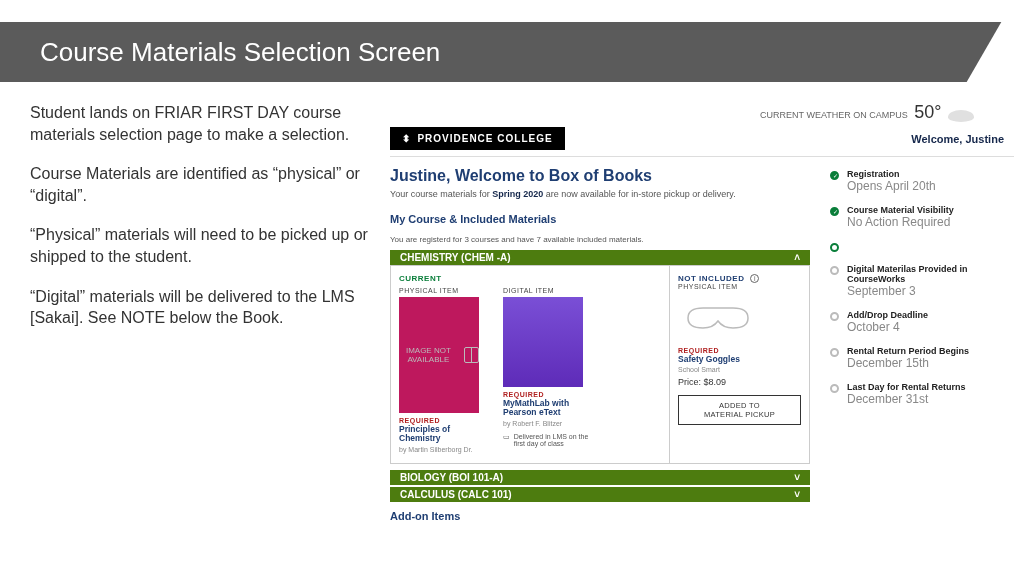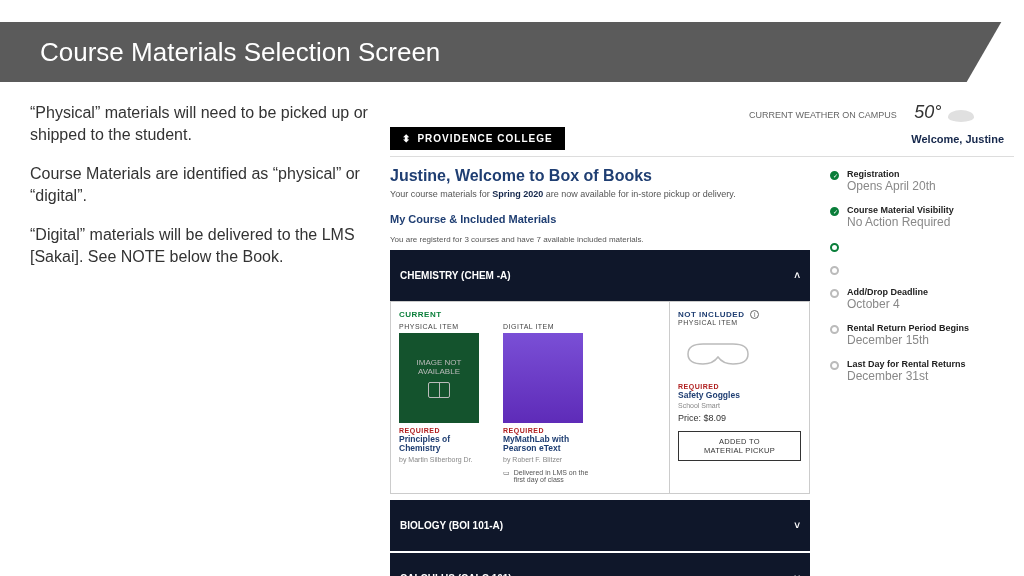--- a/index.html
+++ b/index.html
@@ -9,52 +9,52 @@
   .title-bar::after { content: ""; position: absolute; right: -40px; top: 0; width: 80px; height: 60px; background: #fff; transform: skewX(-30deg); }
   .title-bar h1 { color: #fff; font-weight: 300; font-size: 26px; }
 
   .slide-body { display: flex; padding: 20px 10px 0 30px; gap: 20px; }
   .left-col { width: 340px; font-size: 16px; color: #333; line-height: 1.35; }
   .left-col p { margin-bottom: 18px; }
 
   .right-col { flex: 1; font-size: 10px; color: #333; }
 
   .weather { text-align: right; font-size: 9px; color: #666; padding-right: 40px; }
-  .weather-temp { font-size: 18px; color: #333; font-weight: 300; display: inline-block; margin-left: 15px; font-style: italic; }
+  .weather-temp { font-size: 18px; color: #333; font-weight: 300; display: inline-block; margin-left: 4px; }
   .weather-icon { display:inline-block; width:26px; height:12px; background:#e0e0e0; border-radius:50% 50% 50% 50% / 60% 60% 40% 40%; margin-left:4px; vertical-align:middle; }
 
   .header-row { display:flex; justify-content:space-between; align-items:center; margin-top:4px; }
   .college-logo { background:#000; color:#fff; font-size:10px; font-weight:bold; letter-spacing:1px; padding:6px 12px; display:flex; align-items:center; gap:6px; }
   .welcome-user { color:#15274b; font-weight:600; font-size:11px; padding-right:10px; }
   .divider { height:1px; background:#ddd; margin:6px 0; }
 
   .main-row { display:flex; gap:20px; }
   .main-left { width:420px; }
   .main-right { width:170px; padding-top:6px; }
 
   .greet { color:#1f3e72; font-size:16px; font-weight:600; margin-top:4px; }
   .sub { color:#555; font-size:9px; margin-top:4px; }
   .term { color:#15274b; font-weight:600; }
   .section-title { color:#1f3e72; font-size:11px; font-weight:600; margin-top:14px; }
   .section-sub { color:#555; font-size:8px; margin-top:10px; }
 
-  .course-hdr { background:#0f172a; color:#fff; font-size:10px; font-weight:600; padding:20px 10px; margin-top:6px; display:flex; justify-content:space-between; align-items:center; }
+  .course-hdr { background:#4d7c0f; color:#fff; font-size:10px; font-weight:600; padding:2px 10px; margin-top:6px; display:flex; justify-content:space-between; align-items:center; }
   .chev { font-size:10px; }
 
   .course-body { border:1px solid #ccc; display:flex; }
   .inc-col { flex:1; padding:6px 8px 10px 8px; }
   .not-col { width:140px; padding:6px 8px 10px 8px; border-left:1px solid #ccc; }
   .col-label { font-size:8px; font-weight:700; letter-spacing:0.5px; }
   .col-label.included { color:#0a7e3a; }
   .col-label.notincluded { color:#1f3e72; }
   .info-icon { display:inline-block; width:9px; height:9px; border:1px solid #666; border-radius:50%; font-size:7px; line-height:8px; text-align:center; color:#666; margin-left:3px; }
   .item-row { display:flex; gap:14px; margin-top:4px; }
   .item { width:90px; font-size:8px; }
   .item-type { font-size:7px; color:#444; letter-spacing:0.5px; }
-  .thumb { width:80px; height:90px; margin-top:3px; background:#14532d; color:#bbb; display:flex; flex-direction:column; align-items:center; justify-content:center; font-size:8px; text-align:center; gap:6px; }
+  .thumb { width:80px; height:116px; margin-top:3px; background:#be185d; color:#bbb; display:flex; align-items:center; justify-content:center; font-size:8px; text-align:center; gap:6px; }
   .book-icon { width:22px; height:16px; border:1.5px solid #bbb; border-radius:2px; position:relative; }
   .book-icon::after { content:""; position:absolute; left:50%; top:0; bottom:0; width:1px; background:#bbb; }
   .thumb-purple { width:80px; height:90px; margin-top:3px; background:linear-gradient(#7a4fd6,#5e2bb8); }
   .goggles { width:80px; height:50px; margin-top:3px; display:flex; align-items:center; justify-content:center; }
   .goggles svg { width:70px; }
   .req { color:#b02020; font-weight:700; font-size:7px; margin-top:4px; letter-spacing:0.5px; }
   .item-title { color:#1f3e72; font-weight:600; font-size:8.5px; line-height:1.1; margin-top:1px; }
   .item-author { color:#888; font-size:7px; margin-top:2px; }
   .price { font-size:9px; margin-top:4px; }
   .lms-note { display:flex; gap:4px; align-items:flex-start; margin-top:6px; font-size:7px; color:#555; }
@@ -73,22 +73,23 @@
 </style>
 </head>
 <body>
 
 <div class="title-bar">
   <h1>Course Materials Selection Screen</h1>
 </div>
 
 <div class="slide-body">
   <div class="left-col">
+    <p>Student lands on FRIAR FIRST DAY course materials selection page to make a selection.</p>
+    <p>Course Materials are identified as “physical” or “digital”.</p>
     <p>“Physical” materials will need to be picked up or shipped to the student.</p>
-    <p>Course Materials are identified as “physical” or “digital”.</p>
     <p>“Digital” materials will be delivered to the LMS [Sakai]. See NOTE below the Book.</p>
   </div>
 
   <div class="right-col">
 
     <div class="weather">
       <span>CURRENT WEATHER ON CAMPUS</span>
       <span class="weather-temp">50°</span>
       <span class="weather-icon"></span>
     </div>
@@ -188,20 +189,24 @@
             <div>
               <div class="tl-title">Course Material Visibility</div>
               <div class="tl-sub">No Action Required</div>
             </div>
           </div>
         <div class="timeline-item">
             <span class="dot"></span>
           </div>
         <div class="timeline-item">
             <span class="dot gray"></span>
+            <div>
+              <div class="tl-title">Digital Materilas Provided in CourseWorks</div>
+              <div class="tl-sub">September 3</div>
+            </div>
           </div>
         <div class="timeline-item">
             <span class="dot gray"></span>
             <div>
               <div class="tl-title">Add/Drop Deadline</div>
               <div class="tl-sub">October 4</div>
             </div>
           </div>
         <div class="timeline-item">
             <span class="dot gray"></span>

